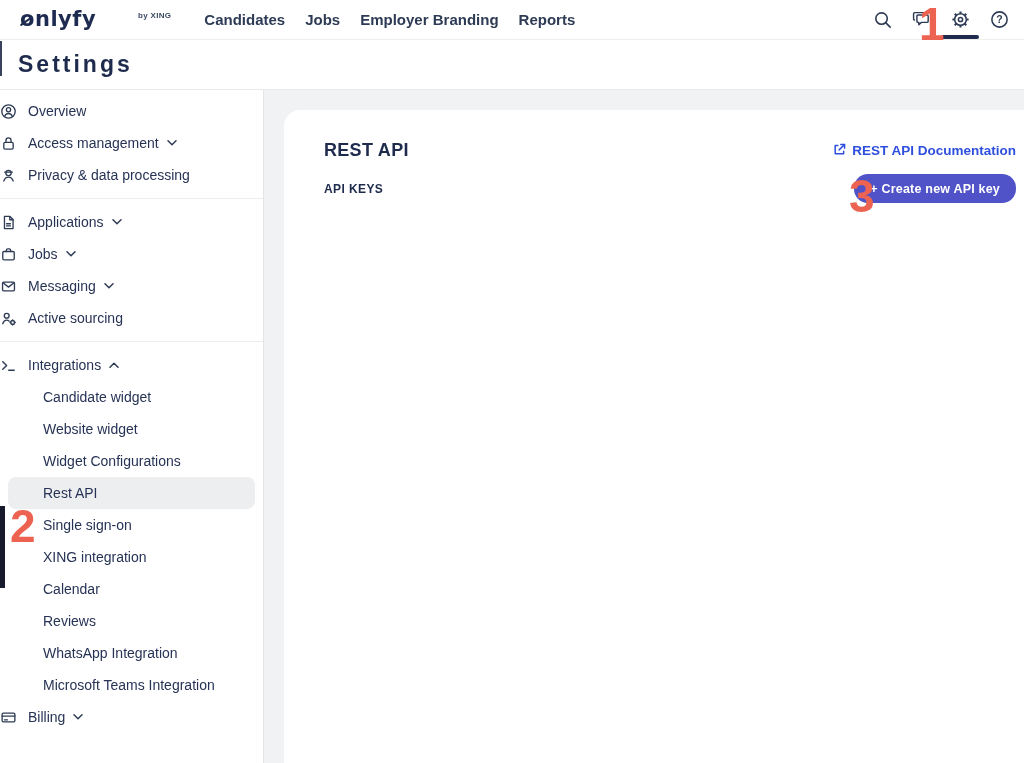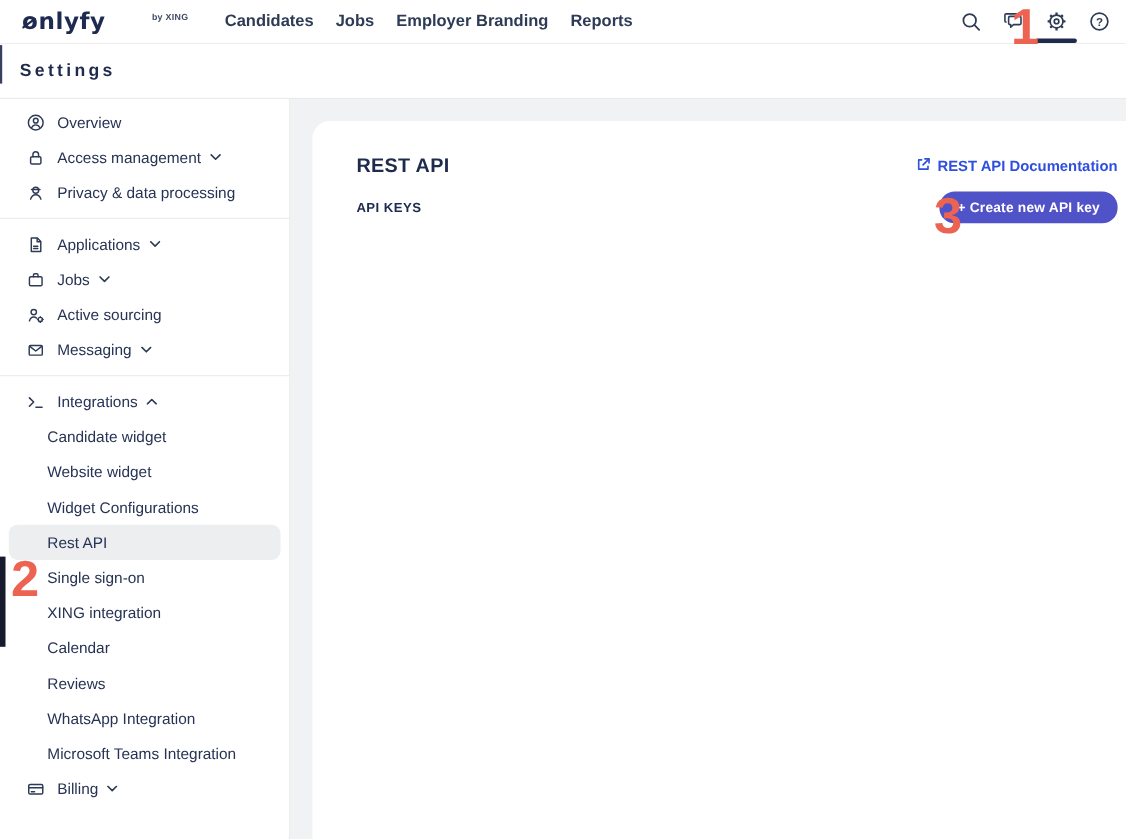--- a/index.html
+++ b/index.html
@@ -21,27 +21,27 @@
   .top-actions { margin-left:auto; display:flex; align-items:center; gap:17px; }
   .icon-btn { position:relative; width:22px; height:22px; display:flex; align-items:center;
               justify-content:center; color:#2E3B55; background:none; border:none; cursor:pointer; }
   .icon-btn svg { width:21px; height:21px; }
   .icon-btn.active::after { content:""; position:absolute; left:-8px; right:-8px; bottom:-8px;
               height:3.5px; background:#1E2B4D; border-radius:2px; }
 
   
   .subheader { height:50px; display:flex; align-items:center; padding-left:18px;
                border-bottom:1px solid #e9eaec; background:#fff; }
-  .subheader h1 { font-size:16px; font-weight:700; letter-spacing:3px; color:#1E2B4D; }
+  .subheader h1 { font-size:23px; font-weight:700; letter-spacing:3px; color:#1E2B4D; }
 
   
   .bodyrow { display:flex; height:673px; }
   .sidebar { width:264px; min-width:264px; background:#fff; border-right:1px solid #e4e5e7;
              padding-top:5px; overflow:hidden; }
-  .side-item { display:flex; align-items:center; height:32px; padding-left:24px; cursor:pointer; color:#273355; }
+  .side-item { display:flex; align-items:center; height:32px; cursor:pointer; color:#273355; }
   .side-item .s-icon { width:17px; height:17px; margin-right:11px; display:flex;
                        align-items:center; justify-content:center; color:#2E3B55; }
   .s-icon svg { width:17px; height:17px; }
   .side-item .s-label { font-size:14px; color:#273355; white-space:nowrap; }
   .side-item.sub { padding-left:43px; }
   .side-item.active { background:#ECEEF0; border-radius:8px; margin:0 8px; padding-left:35px; }
   .chev { margin-left:8px; display:flex; color:#2E3B55; }
   .chev svg { width:10px; height:6px; }
   .chev.up svg { transform:rotate(180deg); }
   .side-divider { height:1px; background:#ECECEF; margin:7px 0; }
@@ -179,42 +179,42 @@
           </span>
           <span class="s-label">Jobs</span>
           <span class="chev down">
             <svg viewBox="0 0 10 6" fill="none" stroke="currentColor" stroke-width="1.5" stroke-linecap="round" stroke-linejoin="round">
               <path d="M1 .8l4 4 4-4"></path>
             </svg>
           </span>
         </div>
         <div class="side-item">
           <span class="s-icon">
+            <svg viewBox="0 0 16 16" fill="none" stroke="currentColor" stroke-width="1.25" stroke-linecap="round" stroke-linejoin="round">
+              <rect x="2.4" y="3.9" width="11.2" height="8.2" rx="1"></rect>
+              <path d="M3.2 4.8L8 8.6l4.8-3.8"></path>
+            </svg>
+          </span>
+          <span class="s-label">Messaging</span>
+          <span class="chev down">
+            <svg viewBox="0 0 10 6" fill="none" stroke="currentColor" stroke-width="1.5" stroke-linecap="round" stroke-linejoin="round">
+              <path d="M1 .8l4 4 4-4"></path>
+            </svg>
+          </span>
+        </div>
+        <div class="side-item">
+          <span class="s-icon">
             <svg viewBox="0 0 16 16" fill="none" stroke="currentColor" stroke-width="1.25" stroke-linecap="round">
               <circle cx="6.3" cy="5.4" r="2.3"></circle>
               <path d="M2.6 12.9c.7-2.2 2-3.3 3.7-3.3.9 0 1.7.3 2.4.9"></path>
               <circle cx="11.9" cy="11.7" r="1.8"></circle>
               <path stroke-width="1.1" d="M11.9 9.2v.9M11.9 13.3v.9M9.4 11.7h.9M13.5 11.7h.9"></path>
             </svg>
           </span>
           <span class="s-label">Active sourcing</span>
-        </div>
-        <div class="side-item">
-          <span class="s-icon">
-            <svg viewBox="0 0 16 16" fill="none" stroke="currentColor" stroke-width="1.25" stroke-linecap="round" stroke-linejoin="round">
-              <rect x="2.4" y="3.9" width="11.2" height="8.2" rx="1"></rect>
-              <path d="M3.2 4.8L8 8.6l4.8-3.8"></path>
-            </svg>
-          </span>
-          <span class="s-label">Messaging</span>
-          <span class="chev down">
-            <svg viewBox="0 0 10 6" fill="none" stroke="currentColor" stroke-width="1.5" stroke-linecap="round" stroke-linejoin="round">
-              <path d="M1 .8l4 4 4-4"></path>
-            </svg>
-          </span>
         </div>
         <div class="side-divider"></div>
         <div class="side-item">
           <span class="s-icon">
             <svg viewBox="0 0 16 16" fill="none" stroke="currentColor" stroke-width="1.35" stroke-linecap="round" stroke-linejoin="round">
               <path d="M2.6 4.4L6.2 8l-3.6 3.6"></path>
               <path d="M8.2 12.4h5.2"></path>
             </svg>
           </span>
           <span class="s-label">Integrations</span>

